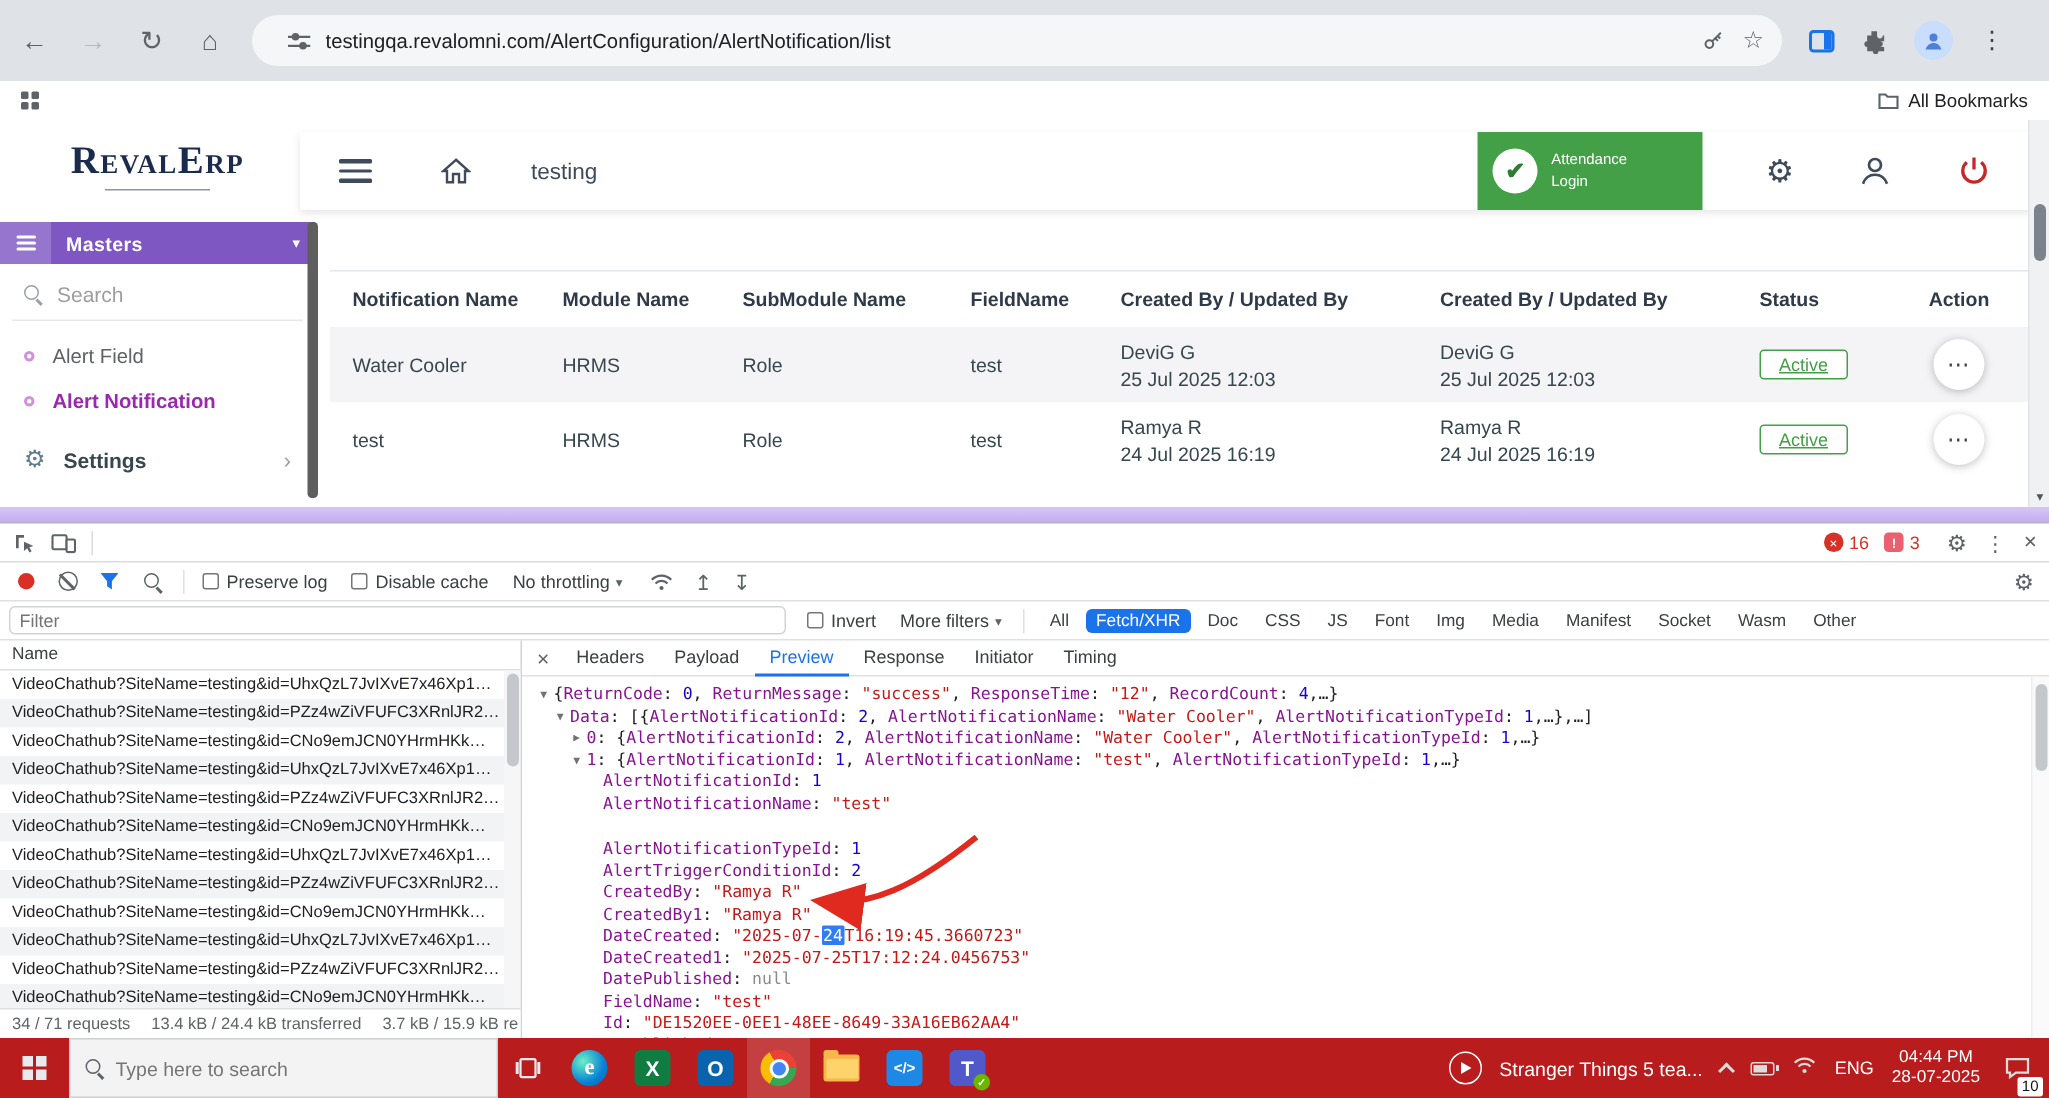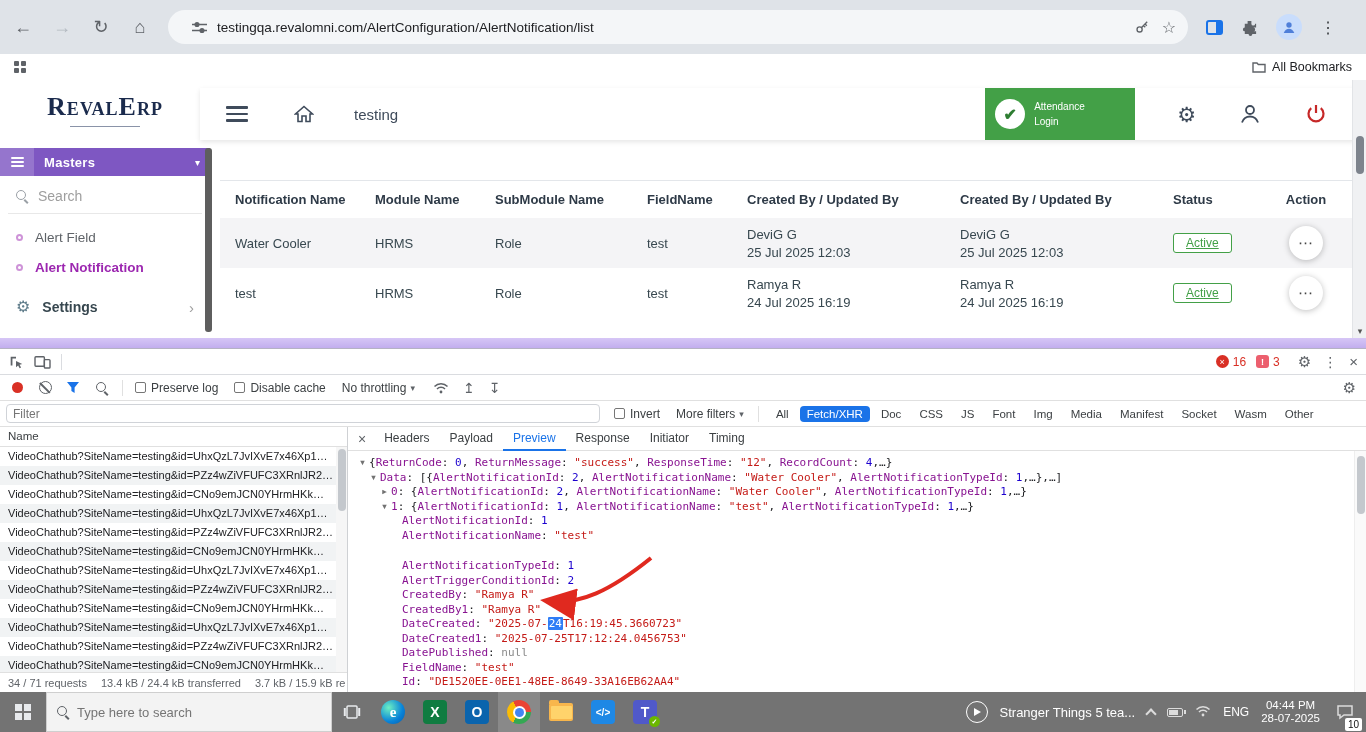--- a/index.html
+++ b/index.html
@@ -122,21 +122,21 @@
 .toolbar-mag{margin-left:16px;}
 .vsep{width:1px;height:16px;background:#e0e0e0;margin-left:14px;flex:0 0 auto;}
 .chk-row{display:flex;align-items:center;margin-left:12px;gap:5px;color:#3c4043;white-space:nowrap;}
 .chk{width:11px;height:11px;border:1.4px solid #767676;border-radius:2px;background:#fff;flex:0 0 auto;}
 .throttle{margin-left:16px;display:flex;align-items:center;gap:4px;white-space:nowrap;}
 .caret{font-size:9px;color:#5f6368;}
 .net-ic{margin-left:18px;}
 .har-ic{margin-left:14px;font-size:14px;color:#5f6368;}
 .gear-right{margin-left:auto;margin-right:10px;font-size:15px;}
 .dt-filterrow{height:26px;display:flex;align-items:center;border-bottom:1px solid #e0e0e0;}
-.filter-box{margin-left:6px;width:594px;height:19px;border:1px solid #d0d3d8;border-radius:4px;display:flex;align-items:center;padding:0 6px;}
+.filter-box{margin-left:6px;width:518px;height:19px;border:1px solid #d0d3d8;border-radius:4px;display:flex;align-items:center;padding:0 6px;}
 .filter-box input{border:none;outline:none;width:100%;font-size:12px;color:#3c4043;background:transparent;font-family:"Liberation Sans",sans-serif;}
 .morefilters{margin-left:16px;display:flex;align-items:center;gap:4px;white-space:nowrap;}
 .pillbar{display:flex;align-items:center;gap:4px;margin-left:10px;}
 .pill{padding:2px 7px;border-radius:4px;color:#3c4043;white-space:nowrap;font-size:11.5px;}
 .pill.active{background:var(--devtools-blue,#1a73e8);color:#fff;}
 .dt-body{display:flex;height:266px;}
 .dt-left{position:relative;width:348px;border-right:1px solid #cfd1d4;flex:0 0 auto;overflow:hidden;}
 .name-hdr{height:20px;line-height:19px;border-bottom:1px solid #e0e0e0;padding-left:8px;font-size:11.5px;color:#3c4043;}
 .req-list{height:225px;overflow:hidden;}
 .req{height:19px;line-height:19px;font-size:11px;color:#202124;padding-left:8px;white-space:nowrap;overflow:hidden;}
@@ -159,21 +159,21 @@
 .sg-n{color:var(--json-number,#1c00cf);}
 .sg-b{color:var(--json-number,#1c00cf);}
 .sg-u{color:var(--json-null,#8a8a8a);}
 .sg-p{color:#202124;}
 .sg-sel{background:#2f7df6;color:#fff;padding:0 1px;border-radius:1px;}
 .anno{position:absolute;left:0;top:0;pointer-events:none;}
 .right-scroll{position:absolute;right:0;top:0;width:12px;height:242px;background:#fafafa;border-left:1px solid #eee;}
 .right-scroll .thumb{position:absolute;left:2px;top:5px;width:8px;height:58px;background:#c4c8cd;border-radius:4px;}
 
 
-.taskbar{position:absolute;top:692px;left:0;width:1366px;height:40px;background:#737373;display:flex;align-items:center;color:#fff;}
+.taskbar{position:absolute;top:692px;left:0;width:1366px;height:40px;background:#b91c1c;display:flex;align-items:center;color:#fff;}
 .start{width:46px;height:40px;display:flex;align-items:center;justify-content:center;flex:0 0 auto;}
 .win-grid{width:16px;height:16px;display:grid;grid-template-columns:7px 7px;grid-template-rows:7px 7px;gap:2px;}
 .win-grid i{background:#e8eaed;}
 .tb-search{width:286px;height:40px;background:#f3f3f3;border:1px solid #cfcfcf;display:flex;align-items:center;padding:0 10px;gap:8px;flex:0 0 auto;}
 .tb-search input{border:none;outline:none;background:transparent;font-size:13px;color:#3c4043;width:100%;font-family:"Liberation Sans",sans-serif;}
 .taskview{width:40px;height:40px;display:flex;align-items:center;justify-content:center;flex:0 0 auto;}
 .tb-app{width:42px;height:40px;display:flex;align-items:center;justify-content:center;position:relative;flex:0 0 auto;}
 .tb-app.active{background:rgba(255,255,255,.16);}
 .edge-ic{width:24px;height:24px;border-radius:50%;background:radial-gradient(circle at 32% 32%,#6df0c2,#0883d9 60%,#0a5ba8);display:flex;align-items:center;justify-content:center;color:#fff;font-weight:bold;font-size:15px;font-family:"Liberation Serif",serif;}
 .excel-ic{width:24px;height:24px;border-radius:4px;background:#107c41;color:#fff;font-weight:bold;font-size:14px;display:flex;align-items:center;justify-content:center;}

